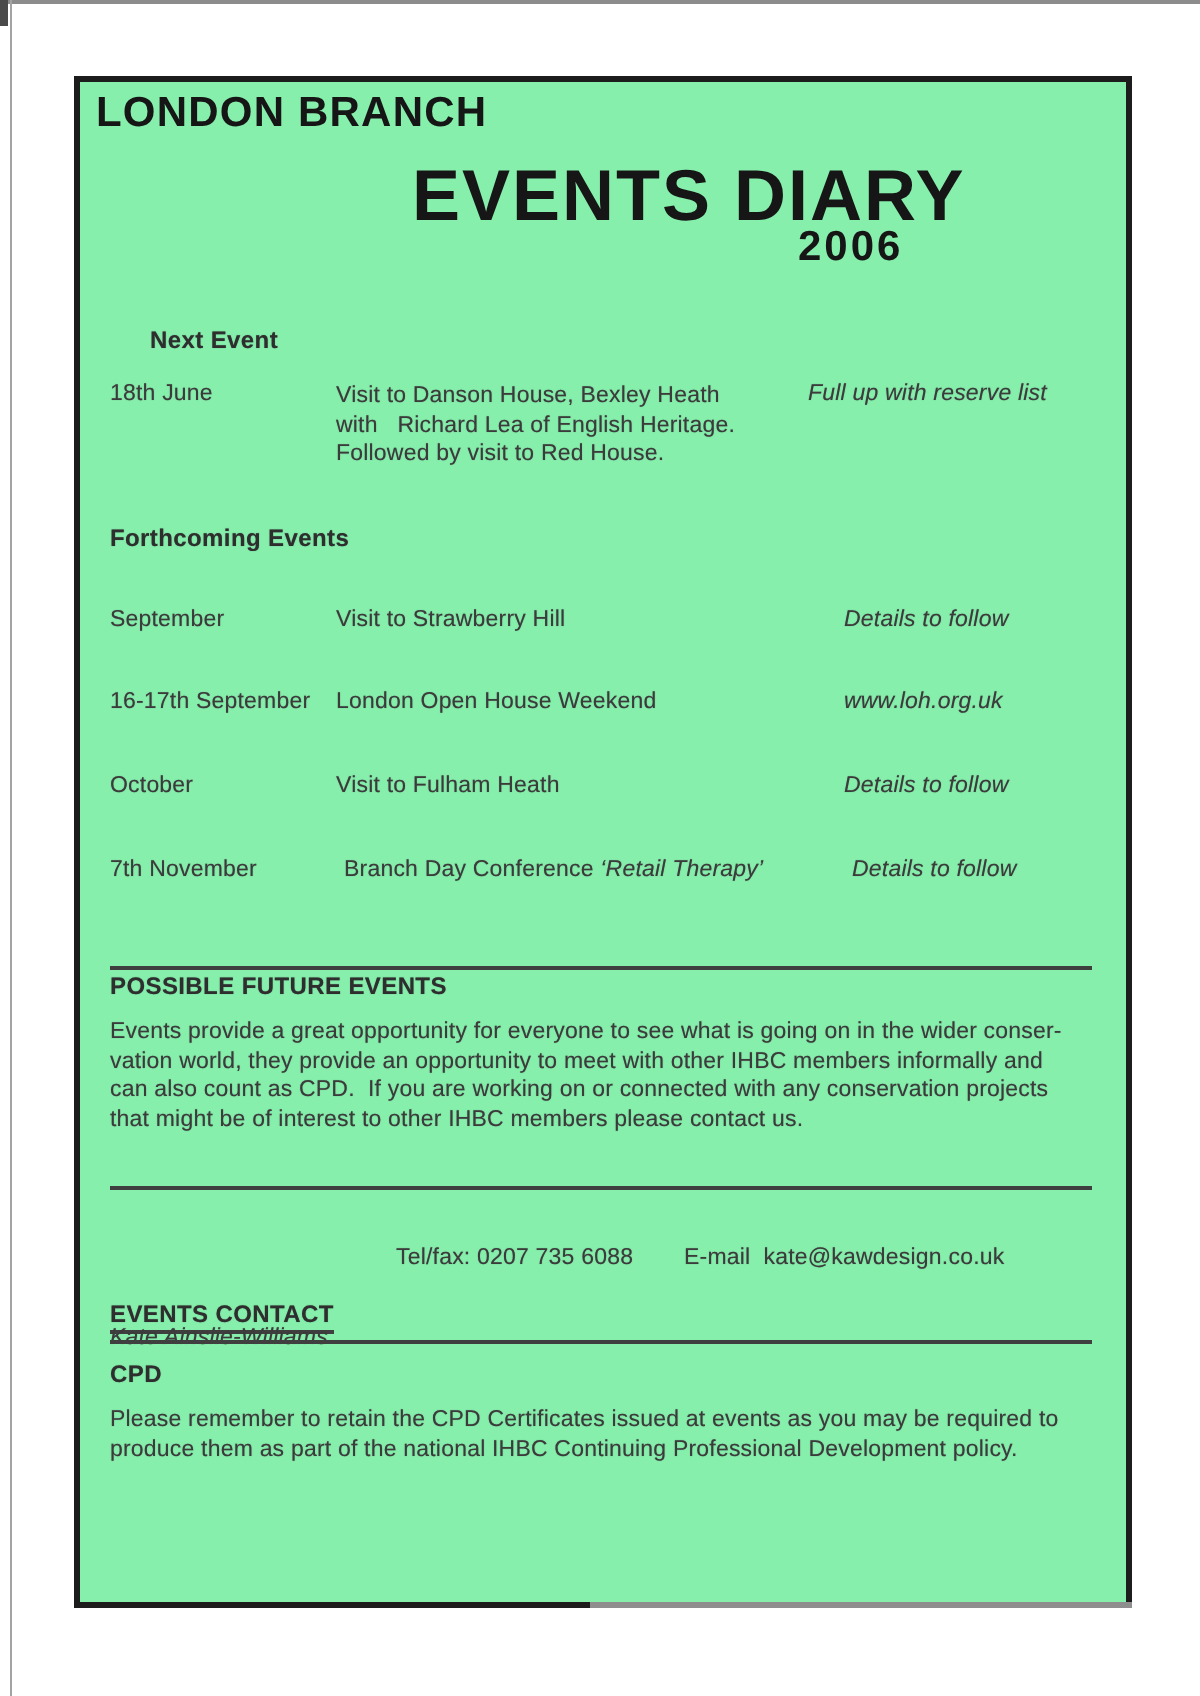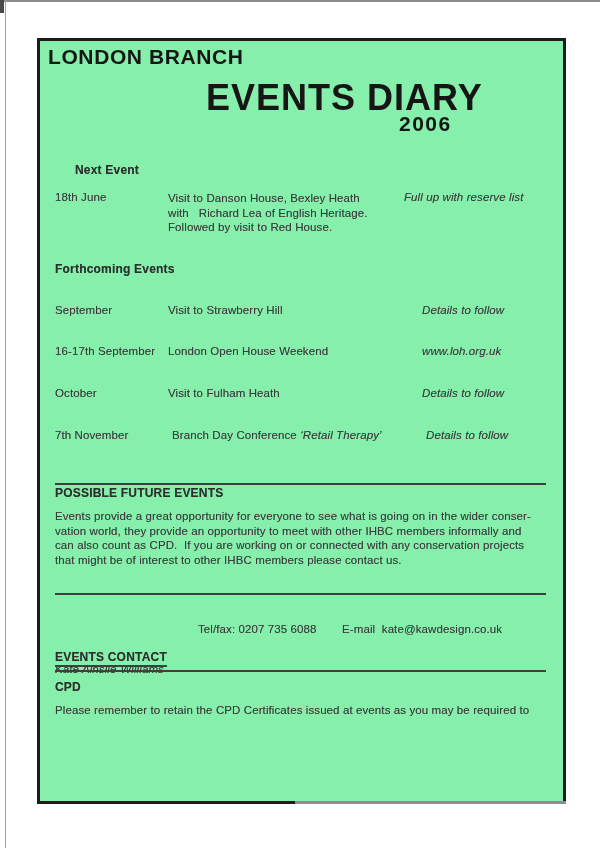--- a/index.html
+++ b/index.html
@@ -127,14 +127,15 @@
   <div>
     <div class="abs body-text italic c-name contact-row">Kate Ainslie-Williams</div>
     <div class="abs body-text c-tel contact-row">Tel/fax: 0207 735 6088</div>
     <div class="abs body-text c-email contact-row pre">E-mail  kate@kawdesign.co.uk</div>
   </div>
 
   <div class="abs rule rule3"></div>
   <div class="abs sec-head cpd-head">CPD</div>
   <div class="abs body-text cpd-para">
     <div class="line pre">Please remember to retain the CPD Certificates issued at events as you may be required to</div>
+    <div class="line pre">produce them as part of the national IHBC Continuing Professional Development policy.</div>
   </div>
 </div>
 
 </body></html>

